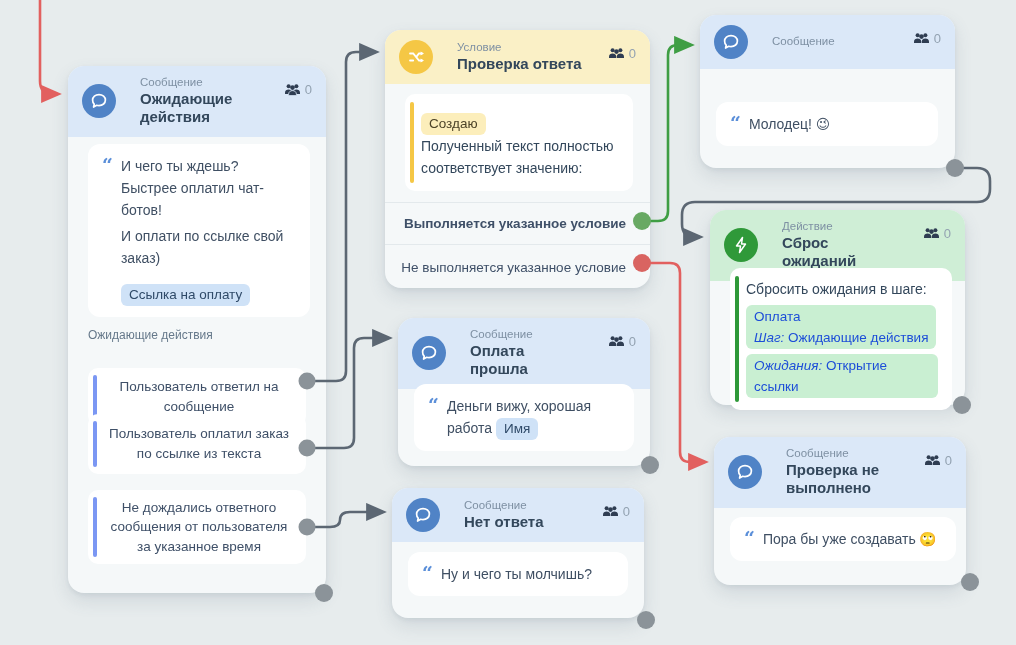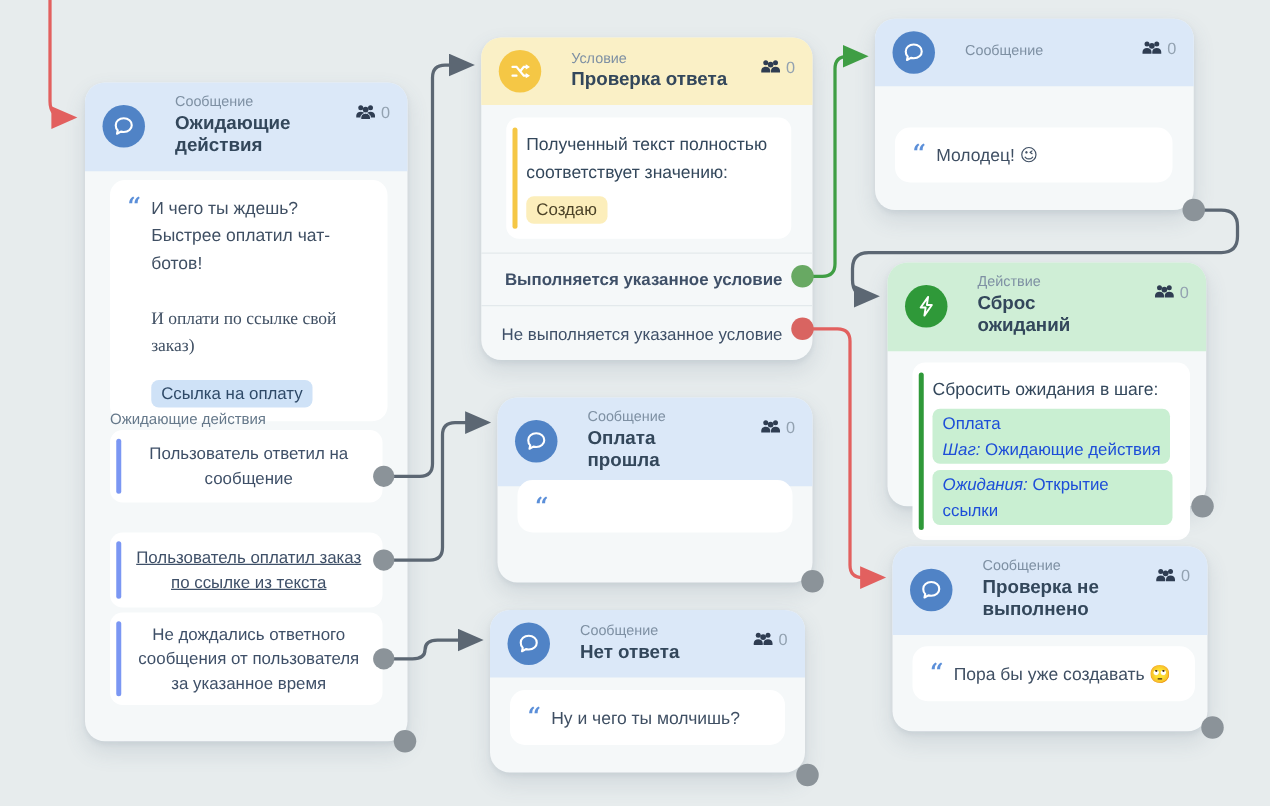--- a/index.html
+++ b/index.html
@@ -82,27 +82,27 @@
               <path d="M4.6 11.2c0-2.2 1.7-3.6 3.9-3.6s3.9 1.4 3.9 3.6v1.4H4.6z" stroke="#dbe8f8" stroke-width=".8"></path>
             </g>
           </svg>
         <span class="cnt">0</span>
       </div>
     </div>
     <div class="bubble" style="position:absolute; left:20px; top:78px; width:222px;">
       <span class="quote">“</span>
       <div>
         <div>И чего ты ждешь? Быстрее оплатил чат-ботов!</div>
-        <div style="margin-top:24px;font-family:Liberation Serif, serif;">И оплати по ссылке свой заказ)</div>
+        <div style="margin-top:4px;">И оплати по ссылке свой заказ)</div>
         <div style="margin-top:14px;"><span class="chip chip-blue">Ссылка на оплату</span></div>
       </div>
     </div>
     <div class="section-label" style="position:absolute; left:20px; top:262px;">Ожидающие действия</div>
-    <div class="wait-item" style="top:278px; height:58px;">Пользователь ответил на сообщение</div>
-    <div class="wait-item" style="top:360px; height:60px;text-decoration:underline;">Пользователь оплатил заказ по ссылке из текста</div>
+    <div class="wait-item" style="top:302px; height:58px;">Пользователь ответил на сообщение</div>
+    <div class="wait-item" style="top:348px; height:60px;">Пользователь оплатил заказ по ссылке из текста</div>
     <div class="wait-item" style="top:424px; height:74px;">Не дождались ответного сообщения от пользователя за указанное время</div>
   </div>
 
   <div class="node" style="left:385px; top:30px; width:265px; height:258px;">
     <div class="hdr hdr-cond">
       <div class="nicon nicon-cond">
         <svg width="18" height="18" viewBox="0 0 18 18">
             <g fill="none" stroke="#fff" stroke-width="1.8" stroke-linecap="round">
               <path d="M3 5.5h3.2L12 12.5h2.8"></path>
               <path d="M3 12.5h3.2M9.5 8.6 12 5.5h2.8"></path>
@@ -124,22 +124,22 @@
               <circle cx="12.4" cy="3.2" r="2"></circle>
               <path d="M1 9.6c0-2 1.6-3.2 3.6-3.2S8.2 7.6 8.2 9.6V11H1z"></path>
               <path d="M8.8 9.6c0-2 1.6-3.2 3.6-3.2S16 7.6 16 9.6V11H8.8z"></path>
               <circle cx="8.5" cy="4.6" r="2.3"></circle>
             </g>
           </svg>
         <span class="cnt">0</span>
       </div>
     </div>
     <div class="inner-box box-yellow" style="position:absolute; left:20px; top:64px; width:228px;">
+      <div style="margin-top:8px;"><span class="chip chip-yellow">Создаю</span></div>
       <div>Полученный текст полностью соответствует значению:</div>
-      <div style="margin-top:8px;"><span class="chip chip-yellow">Создаю</span></div>
     </div>
     <div style="position:absolute; left:0; right:0; top:172px;">
       <div class="branch" style="height:42px;font-weight:bold;">Выполняется указанное условие</div>
       <div class="branch" style="height:46px;">Не выполняется указанное условие</div>
     </div>
   </div>
 
   <div class="node" style="left:700px; top:15px; width:255px; height:153px;">
     <div class="hdr hdr-msg">
       <div class="nicon nicon-msg">
@@ -186,21 +186,21 @@
               <circle cx="4.6" cy="3.2" r="2"></circle>
               <circle cx="12.4" cy="3.2" r="2"></circle>
               <path d="M1 9.6c0-2 1.6-3.2 3.6-3.2S8.2 7.6 8.2 9.6V11H1z"></path>
               <path d="M8.8 9.6c0-2 1.6-3.2 3.6-3.2S16 7.6 16 9.6V11H8.8z"></path>
               <circle cx="8.5" cy="4.6" r="2.3"></circle>
             </g>
           </svg>
         <span class="cnt">0</span>
       </div>
     </div>
-    <div class="inner-box box-green" style="position:absolute; left:20px; top:80px; width:222px;">
+    <div class="inner-box box-green" style="position:absolute; left:20px; top:58px; width:222px;">
       <div>Сбросить ожидания в шаге:</div>
       <div class="chip chip-green" style="margin-top:5px; line-height:21px;">
         <span style="display:block;">Оплата</span>
         <span><i>Шаг:</i><span> Ожидающие действия</span></span>
       </div>
       <div class="chip chip-green" style="margin-top:5px; line-height:21px;">
         <i>Ожидания:</i><span> Открытие ссылки</span>
       </div>
     </div>
   </div>
@@ -224,20 +224,22 @@
               <path d="M1 9.6c0-2 1.6-3.2 3.6-3.2S8.2 7.6 8.2 9.6V11H1z"></path>
               <path d="M8.8 9.6c0-2 1.6-3.2 3.6-3.2S16 7.6 16 9.6V11H8.8z"></path>
               <circle cx="8.5" cy="4.6" r="2.3"></circle>
             </g>
           </svg>
         <span class="cnt">0</span>
       </div>
     </div>
     <div class="bubble" style="position:absolute; left:16px; top:66px; width:220px;">
       <span class="quote">“</span>
+      <div><span>Деньги вижу, хорошая работа</span>
+        <span class="chip chip-blue">Имя</span></div>
     </div>
   </div>
 
   <div class="node" style="left:392px; top:488px; width:252px; height:130px;">
     <div class="hdr hdr-msg">
       <div class="nicon nicon-msg">
         <svg width="18" height="18" viewBox="0 0 18 18">
             <path d="M9 2.6c3.7 0 6.4 2.4 6.4 5.5S12.7 13.6 9 13.6c-.8 0-1.6-.1-2.3-.3L3.6 15l.6-2.8C3 11.2 2.6 9.8 2.6 8.1 2.6 5 5.3 2.6 9 2.6z" fill="none" stroke="#fff" stroke-width="1.7" stroke-linejoin="round"></path>
           </svg>
       </div>

